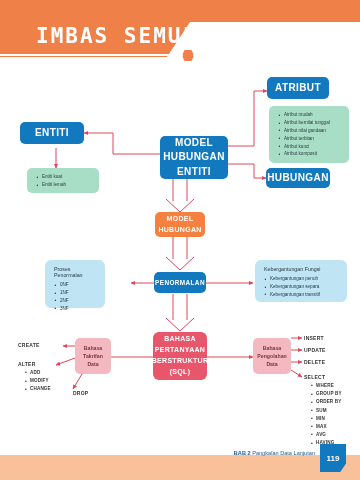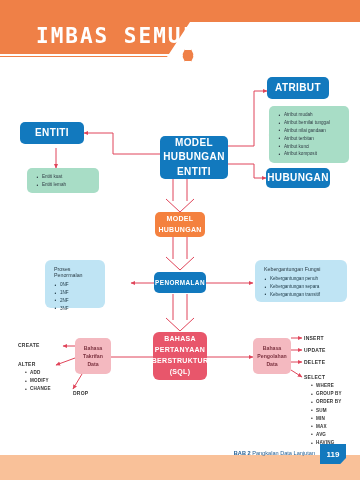--- a/index.html
+++ b/index.html
@@ -71,21 +71,21 @@
        font-size:5px;color:#343434;}
   .sublist ul{margin:0;padding:0 0 0 6px;list-style:none;}
 
   
   .footer-bar{position:absolute;left:0;top:455px;width:360px;height:25px;
        background:#f9c199;}
   .footer-text{position:absolute;right:45px;top:450px;font-size:5.6px;
        color:#1f5c92;white-space:nowrap;}
   .footer-text b{font-weight:bold;}
   .footer-text span.ch{font-weight:normal;}
-  .page-num{position:absolute;right:14px;top:444px;width:26px;height:20px;
+  .page-num{position:absolute;right:14px;top:444px;width:26px;height:28px;
        background:#1279be;color:#fff;font-size:8px;font-weight:bold;
        display:flex;align-items:center;justify-content:center;
        -webkit-clip-path:polygon(0 0,100% 0,100% 70%,78% 100%,0 100%);
        clip-path:polygon(0 0,100% 0,100% 70%,78% 100%,0 100%);}
 </style>
 </head>
 <body>
 
 <div id="page">
 

